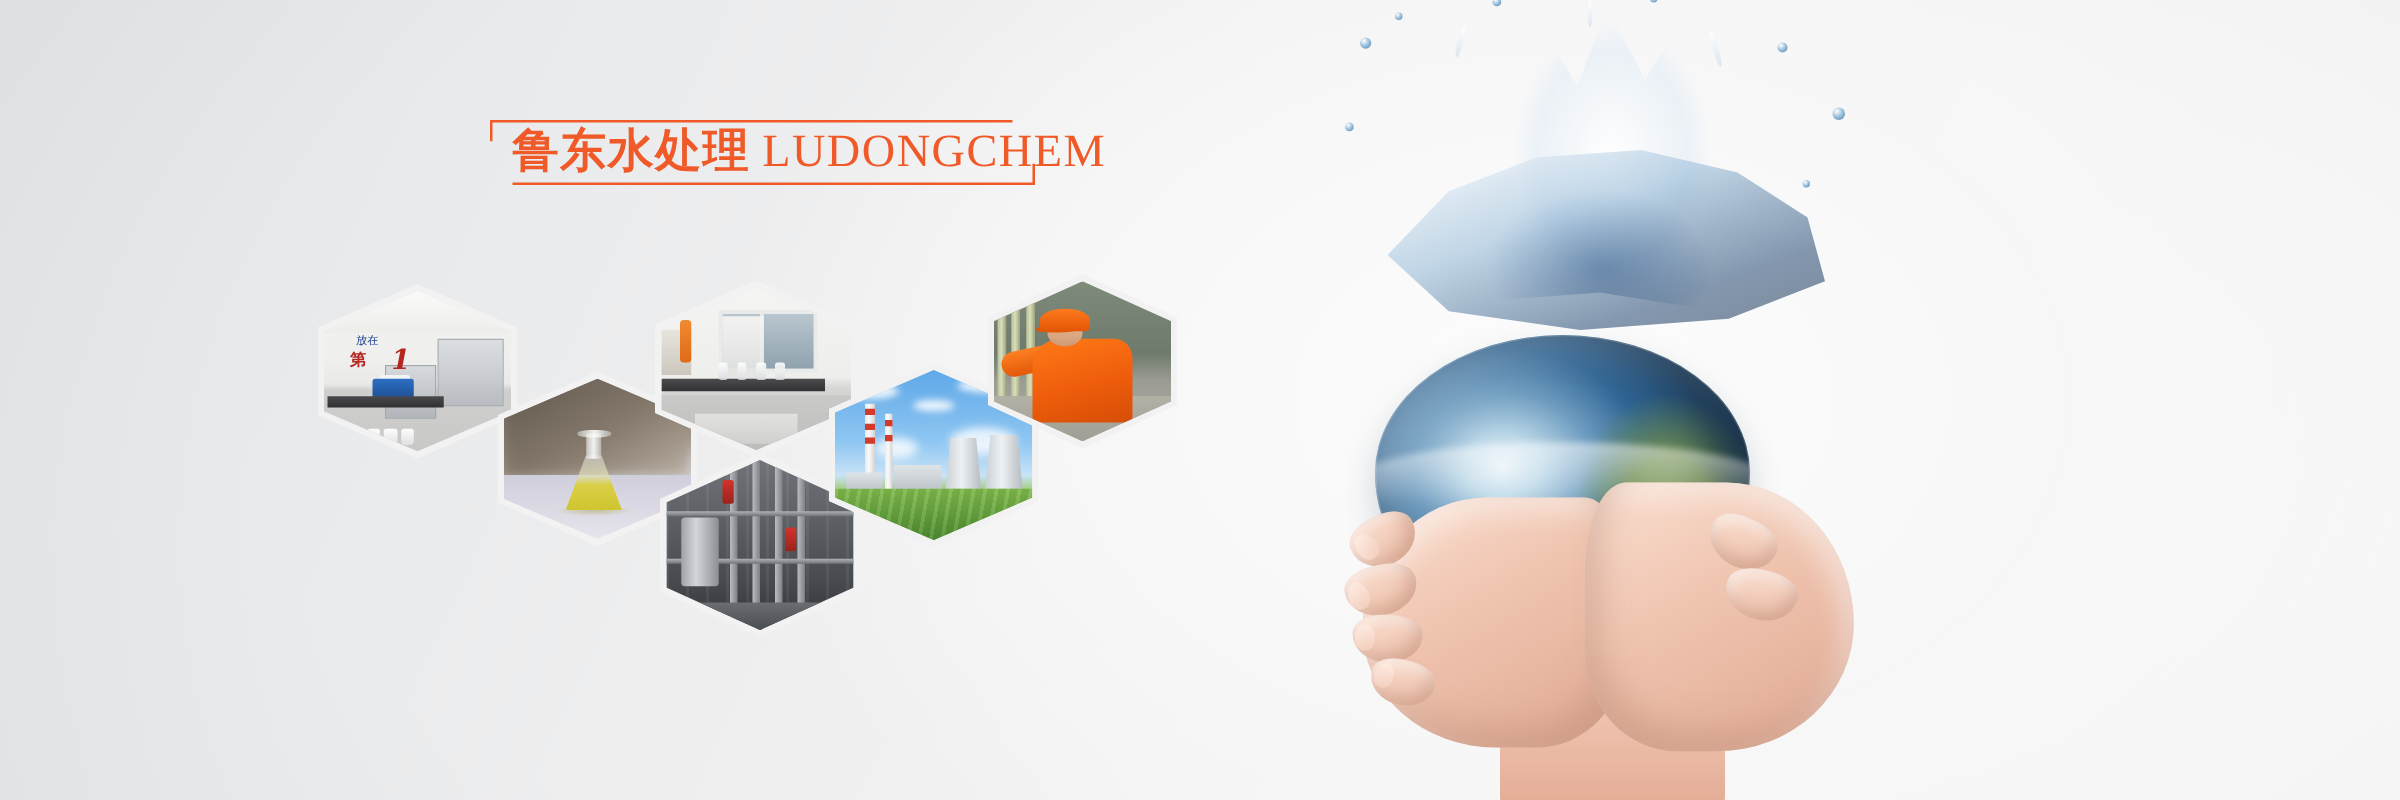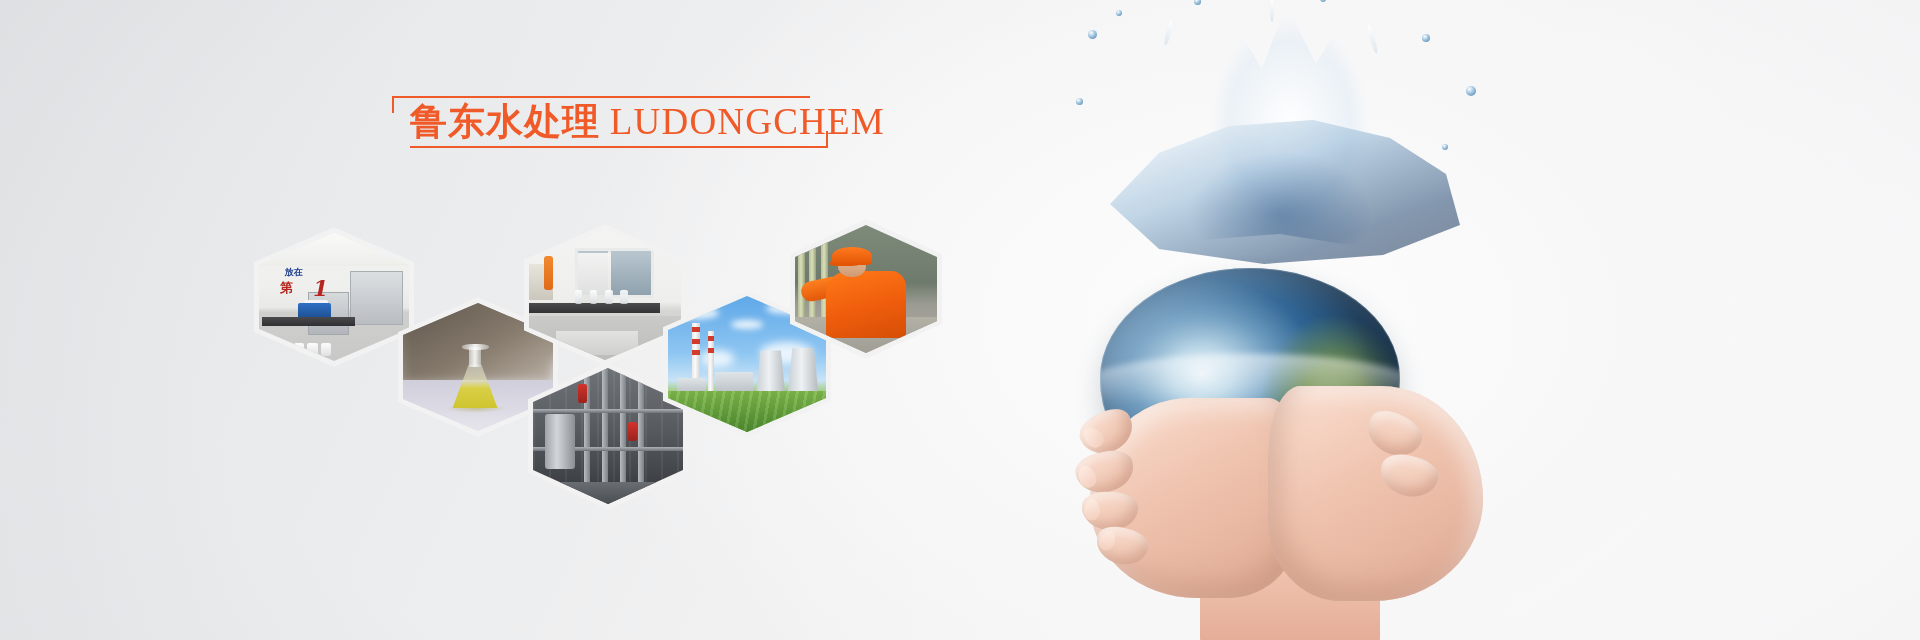--- a/index.html
+++ b/index.html
@@ -81,21 +81,21 @@
   .art-lab1 .bench{position:absolute;left:2%;top:66%;width:62%;height:7%;
       background:linear-gradient(180deg,#4a4a4c,#303032);}
   .art-lab1 .eq{position:absolute;left:26%;top:55%;width:22%;height:12%;
       background:linear-gradient(180deg,#2e6fc4,#1d4e91);border-radius:2px;}
   .art-lab1 .eqw{position:absolute;left:30%;top:52%;width:16%;height:6%;
       background:#f3f4f5;border-radius:2px;}
   .art-lab1 .jug{position:absolute;bottom:4%;width:7%;height:10%;
       background:linear-gradient(180deg,#fdfdfd,#dfe0e1);border-radius:2px 2px 3px 3px;}
   .art-lab1 .slog{position:absolute;left:14%;top:26%;width:40%;height:22%;}
   .art-lab1 .slog .s1{position:absolute;left:8%;top:0;font-size:9px;color:#1f3f8f;
-      font-weight:700;font-family:"DejaVu Sans",sans-serif;}
+      font-weight:400;font-family:"DejaVu Sans",sans-serif;}
   .art-lab1 .slog .s2{position:absolute;left:0;top:44%;font-size:13px;color:#b4261f;
       font-weight:700;font-family:"DejaVu Sans",sans-serif;letter-spacing:-1px;}
   .art-lab1 .slog .num{position:absolute;left:55%;top:30%;font-size:22px;color:#b4261f;
       font-weight:700;font-family:"DejaVu Serif",serif;font-style:italic;}
 
   
   .art-flask{background:linear-gradient(170deg,#6b6157 0%,#8c8378 30%,#a49a8d 48%,#dcdbe2 60%,#e9e8ee 100%);}
   .art-flask .blur{position:absolute;left:0;top:0;width:100%;height:62%;
       background:linear-gradient(150deg,#5f564c,#857a6c 55%,#b9afa2);filter:blur(6px);}
   .art-flask .table{position:absolute;left:0;bottom:0;width:100%;height:40%;

